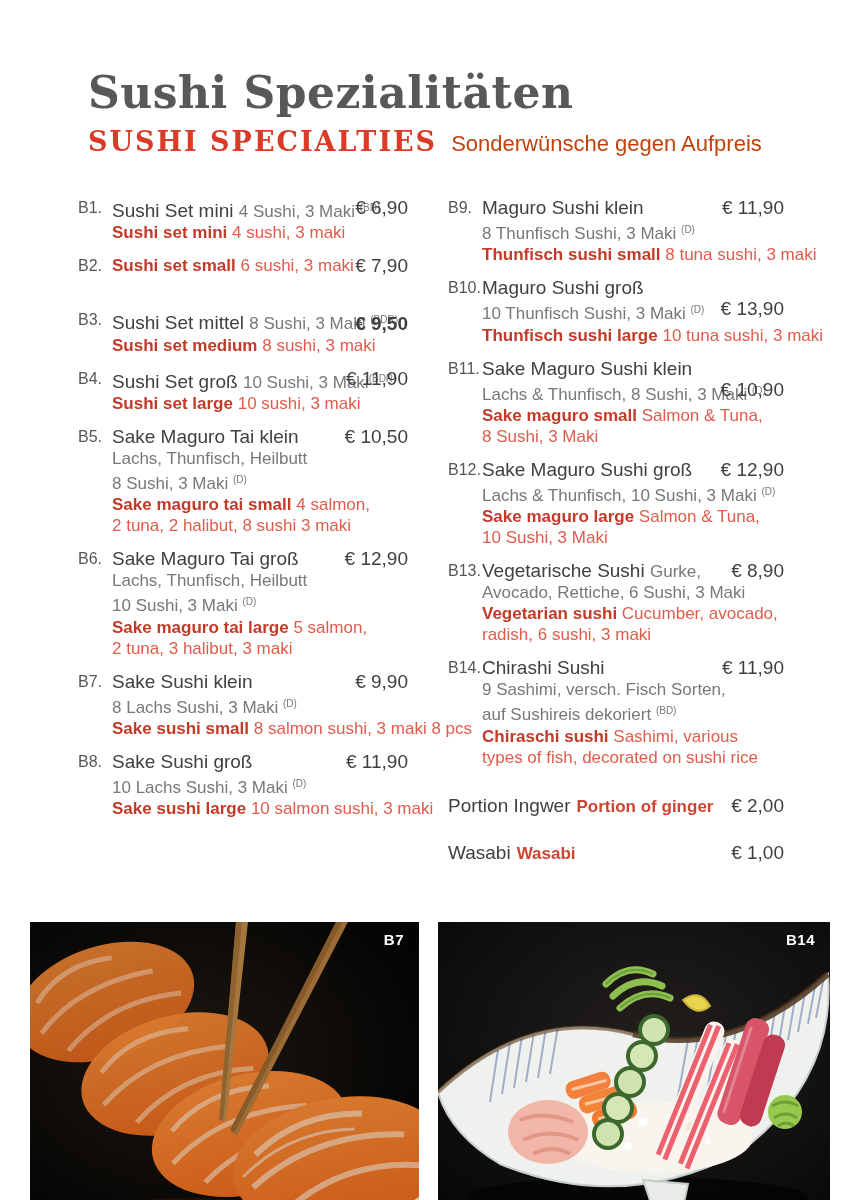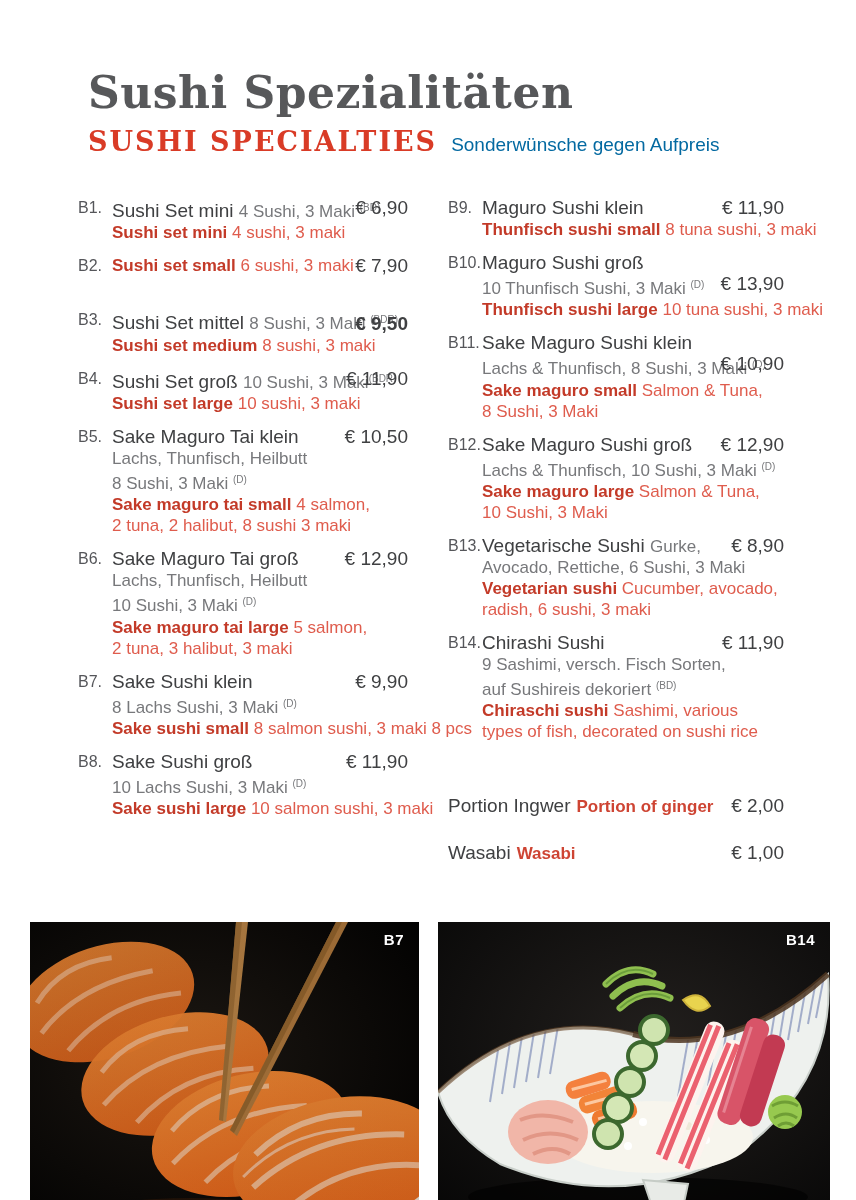--- a/index.html
+++ b/index.html
@@ -6,21 +6,21 @@
   .page{position:relative;width:856px;height:1200px;background:#ffffff;overflow:hidden;
         font-family:"Liberation Sans",sans-serif;}
 
   
   .header{position:absolute;left:88px;top:68px;}
   .title{margin:0;font-family:"DejaVu Serif",serif;font-weight:700;font-size:44px;
          line-height:50px;color:#57585a;letter-spacing:0.5px;}
   .subrow{margin-top:8px;white-space:nowrap;}
   .subtitle{font-family:"DejaVu Serif",serif;font-weight:700;font-size:27px;
             color:#d93b26;letter-spacing:2px;}
-  .subnote{font-size:19px;color:#0369a1;margin-left:14px;}
+  .subnote{font-size:22px;color:#c2410c;margin-left:14px;}
 
   
   .col{position:absolute;top:197px;}
   .col-left{left:78px;width:330px;}
   .col-right{left:448px;width:336px;}
   .item{position:relative;padding-left:34px;margin-bottom:12px;min-height:42px;}
   .item-id{position:absolute;left:0;top:2px;font-size:16px;color:#55565a;}
   .item-price{position:absolute;right:0;font-size:19px;color:#3f4042;white-space:nowrap;}
   .line{line-height:21px;white-space:nowrap;}
   .seg-name{font-size:19px;color:#3f4042;}
@@ -111,20 +111,21 @@
         <div class="line"><span class="seg-name">Sake Sushi groß</span></div>
         <div class="line"><span class="seg-desc">10 Lachs Sushi, 3 Maki </span><span class="seg-sup">(D)</span></div>
         <div class="line"><span class="seg-redbold">Sake sushi large </span><span class="seg-red">10 salmon sushi, 3 maki</span></div>
       </div>
     </div>
   <div class="col col-right" id="col-right">
       <div class="item">
         <span class="item-id">B9.</span>
         <span class="item-price" style="top: 0px;">€ 11,90</span>
         <div class="line"><span class="seg-name">Maguro Sushi klein</span></div>
+        <div class="line"><span class="seg-desc">8 Thunfisch Sushi, 3 Maki </span><span class="seg-sup">(D)</span></div>
         <div class="line"><span class="seg-redbold">Thunfisch sushi small </span><span class="seg-red">8 tuna sushi, 3 maki</span></div>
       </div>
       <div class="item">
         <span class="item-id">B10.</span>
         <span class="item-price" style="top: 21px;">€ 13,90</span>
         <div class="line"><span class="seg-name">Maguro Sushi groß</span></div>
         <div class="line"><span class="seg-desc">10 Thunfisch Sushi, 3 Maki </span><span class="seg-sup">(D)</span></div>
         <div class="line"><span class="seg-redbold">Thunfisch sushi large </span><span class="seg-red">10 tuna sushi, 3 maki</span></div>
       </div>
       <div class="item">

